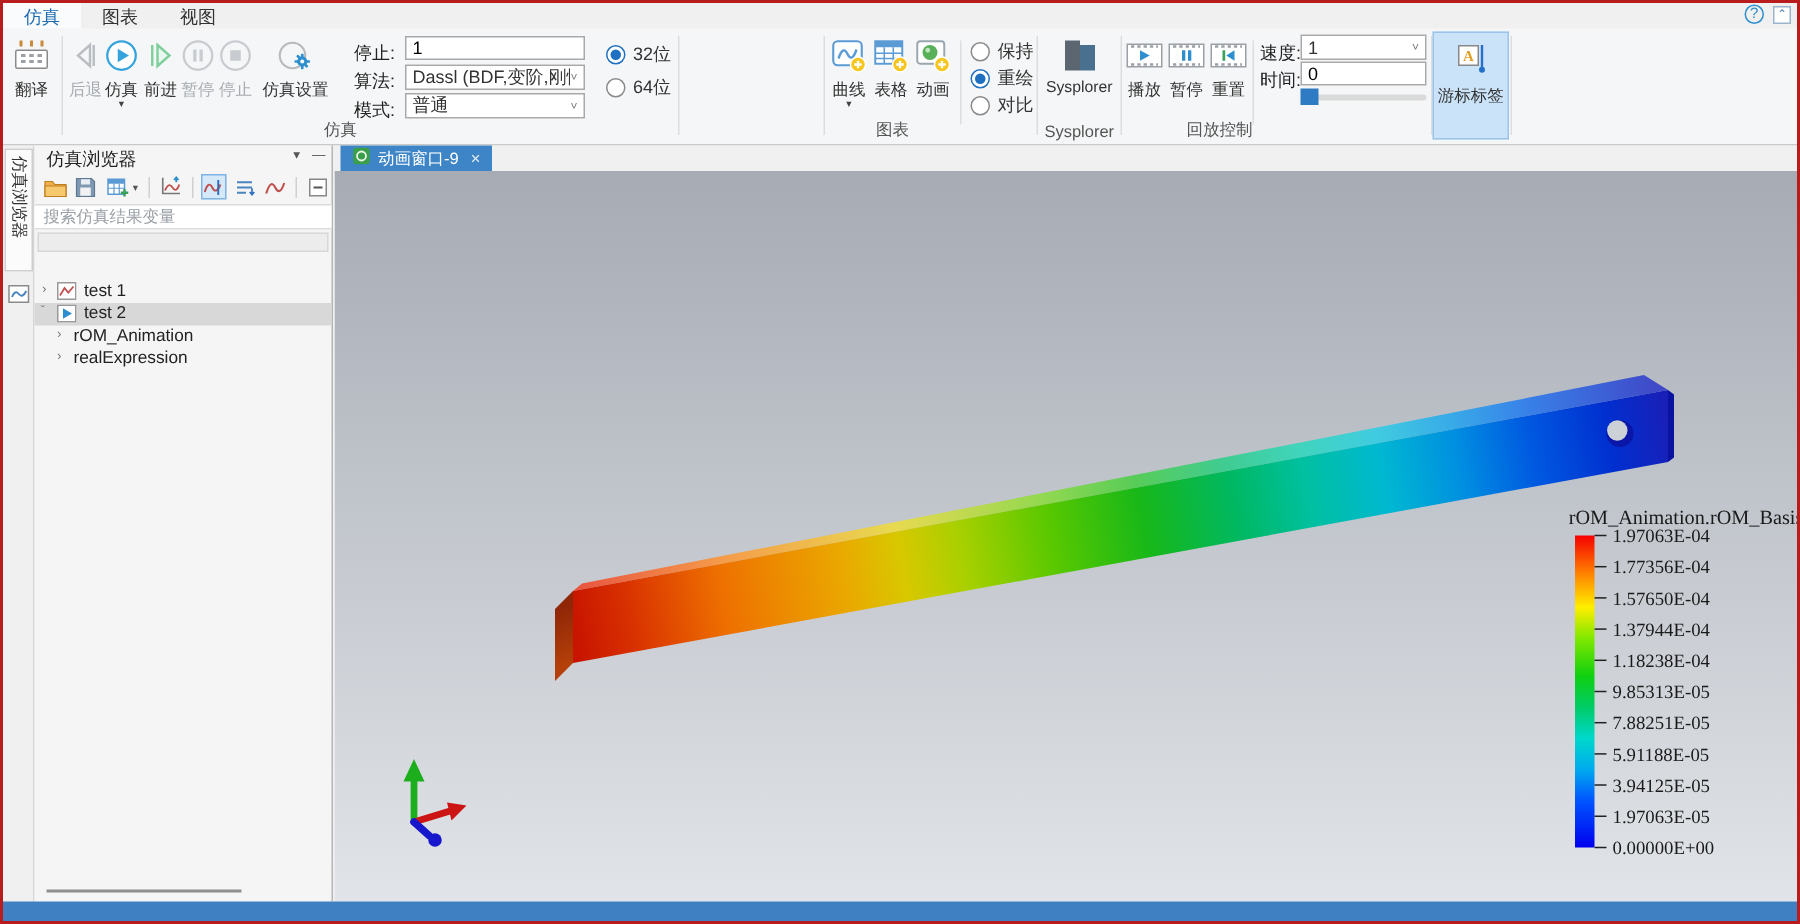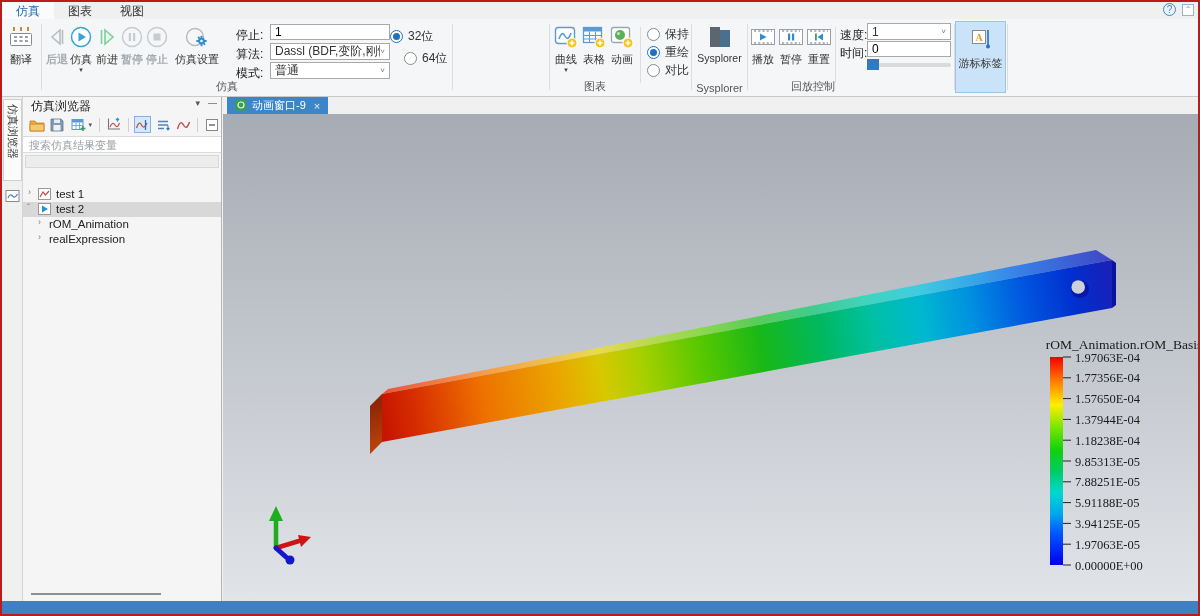--- a/index.html
+++ b/index.html
@@ -17,21 +17,21 @@
   .pin-box { width:12px; height:12px; border:1px solid #9ab4cc; color:#5b87ad; font-size:8px; line-height:10px; text-align:center; background:#fff; }
 
   
   .ribbon { position:absolute; left:0; top:17px; width:100%; height:78px; background:#f5f6f7; border-bottom:1px solid #c9c9c9; }
   .rgroup { position:absolute; top:0; height:77px; }
   .glabel { position:absolute; bottom:2px; left:0; width:100%; text-align:center; font-size:11px; color:#555; }
   .gsep { position:absolute; top:5px; height:66px; width:1px; background:#dcdddf; }
   .bigbtn { position:absolute; top:4px; text-align:center; font-size:11px; color:#333; cursor:default; }
   .bigbtn .ic { height:28px; display:flex; align-items:center; justify-content:center; }
   .bigbtn .lbl { margin-top:1px; white-space:nowrap; }
-  .bigbtn.disabled .lbl { color:#a6abb0;font-weight:bold; }
+  .bigbtn.disabled .lbl { color:#a6abb0; }
   .ddarrow { font-size:7px; color:#444; line-height:6px; }
   .fldlabel { position:absolute; font-size:12px; color:#222; white-space:nowrap; }
   .tbox { position:absolute; background:#fff; border:1px solid #a9a9a9; font-size:12px; padding:0 4px; display:flex; align-items:center; }
   .tbox .chev { margin-left:auto; color:#777; font-size:8px; }
   input.raw { position:absolute; background:#fff; border:1px solid #a9a9a9; font-size:12px; padding:0 4px; font-family:inherit; }
   .radio-row { position:absolute; display:flex; align-items:center; gap:5px; font-size:12px; }
   .radio { width:13px; height:13px; border:1px solid #8a8a8a; border-radius:50%; background:#fff; flex:none; }
   .radio.sel { border:1px solid #1f70c0; }
   .radio.sel::after { content:""; display:block; width:7px; height:7px; margin:2px; border-radius:50%; background:#1f70c0; }
   .checkbox { width:13px; height:13px; border:1px solid #8a8a8a; background:#fff; flex:none; }
@@ -189,21 +189,21 @@
       <div class="fldlabel" style="left:234px;top:27px">算法:</div>
       <div class="tbox" style="left:268px;top:24px;width:120px;height:17px">
         <span style="overflow:hidden;white-space:nowrap">Dassl (BDF,变阶,刚性)</span>
         <span class="chev">˅</span>
       </div>
       <div class="fldlabel" style="left:234px;top:46px">模式:</div>
       <div class="tbox" style="left:268px;top:43px;width:120px;height:17px">
         <span>普通</span>
         <span class="chev">˅</span>
       </div>
-      <div class="radio-row" style="left:388px;top:9px">
+      <div class="radio-row" style="left:402px;top:9px">
         <span class="radio sel"></span>
           <span>32位</span>
       </div>
       <div class="radio-row" style="left:402px;top:31px">
         <span class="radio"></span>
           <span>64位</span>
       </div>
       <div class="glabel">仿真</div>
     </div>
     <div class="gsep" style="left:450px"></div>

